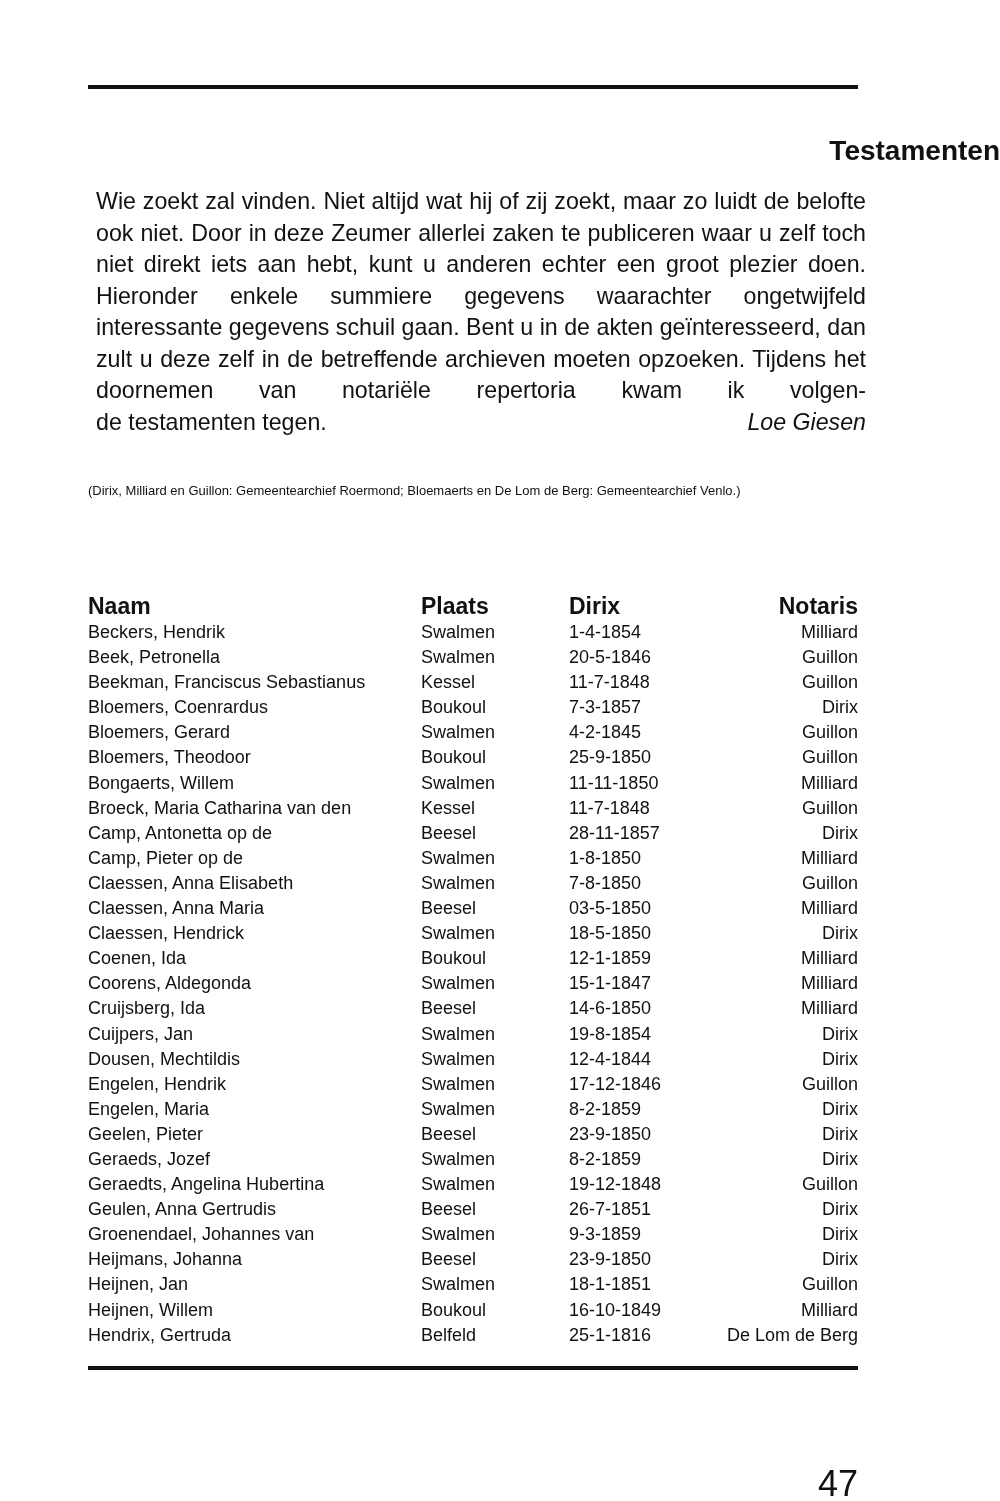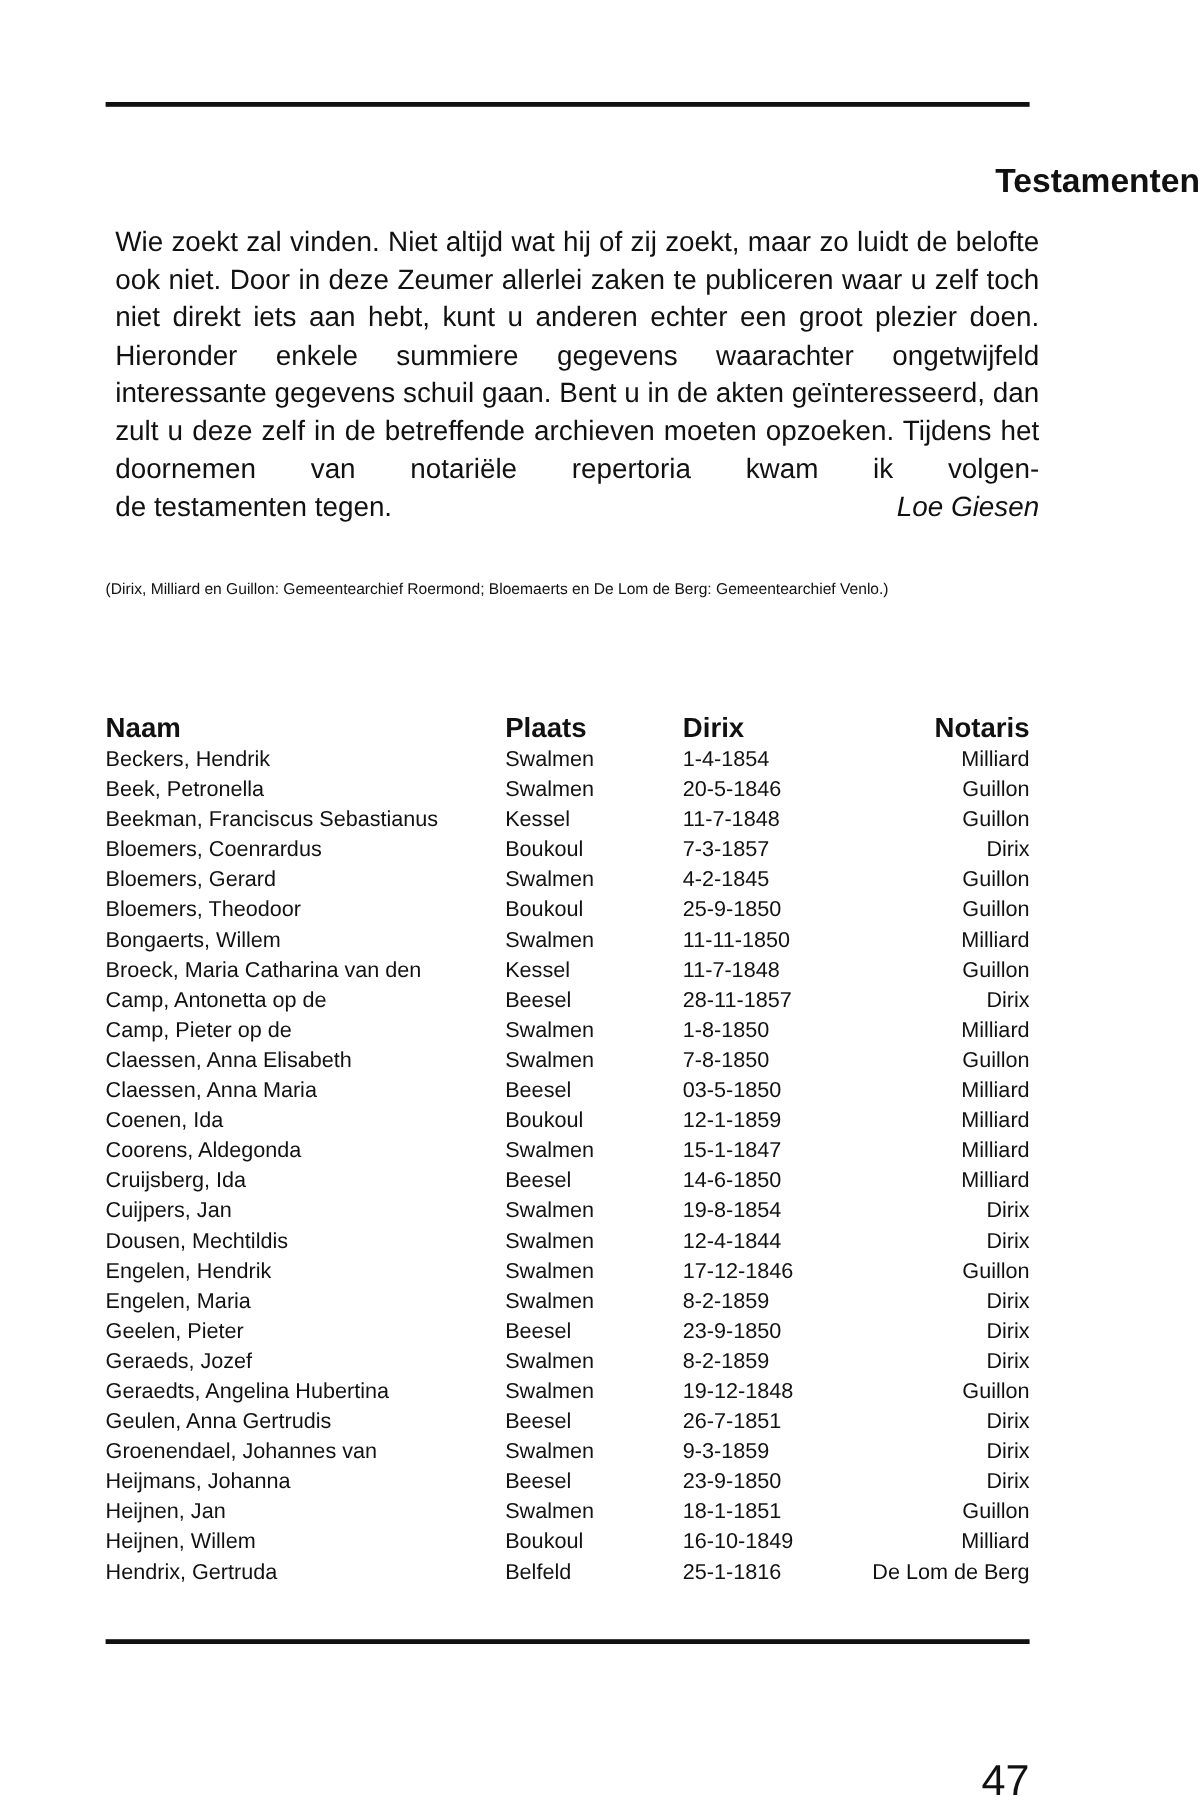--- a/index.html
+++ b/index.html
@@ -121,20 +121,26 @@
         <td class="c-datum">7-8-1850</td>
         <td class="c-notaris">Guillon</td>
       </tr>
       <tr>
         <td class="c-naam">Claessen, Anna Maria</td>
         <td class="c-plaats">Beesel</td>
         <td class="c-datum">03-5-1850</td>
         <td class="c-notaris">Milliard</td>
       </tr>
       <tr>
+        <td class="c-naam">Claessen, Hendrick</td>
+        <td class="c-plaats">Swalmen</td>
+        <td class="c-datum">18-5-1850</td>
+        <td class="c-notaris">Dirix</td>
+      </tr>
+      <tr>
         <td class="c-naam">Coenen, Ida</td>
         <td class="c-plaats">Boukoul</td>
         <td class="c-datum">12-1-1859</td>
         <td class="c-notaris">Milliard</td>
       </tr>
       <tr>
         <td class="c-naam">Coorens, Aldegonda</td>
         <td class="c-plaats">Swalmen</td>
         <td class="c-datum">15-1-1847</td>
         <td class="c-notaris">Milliard</td>

